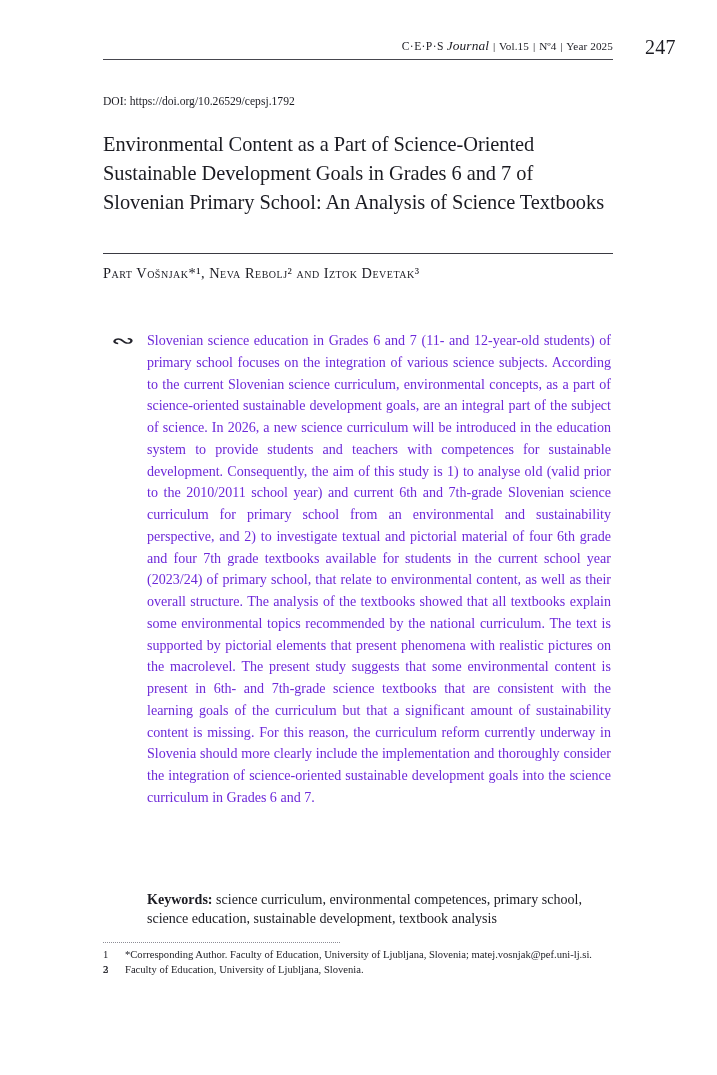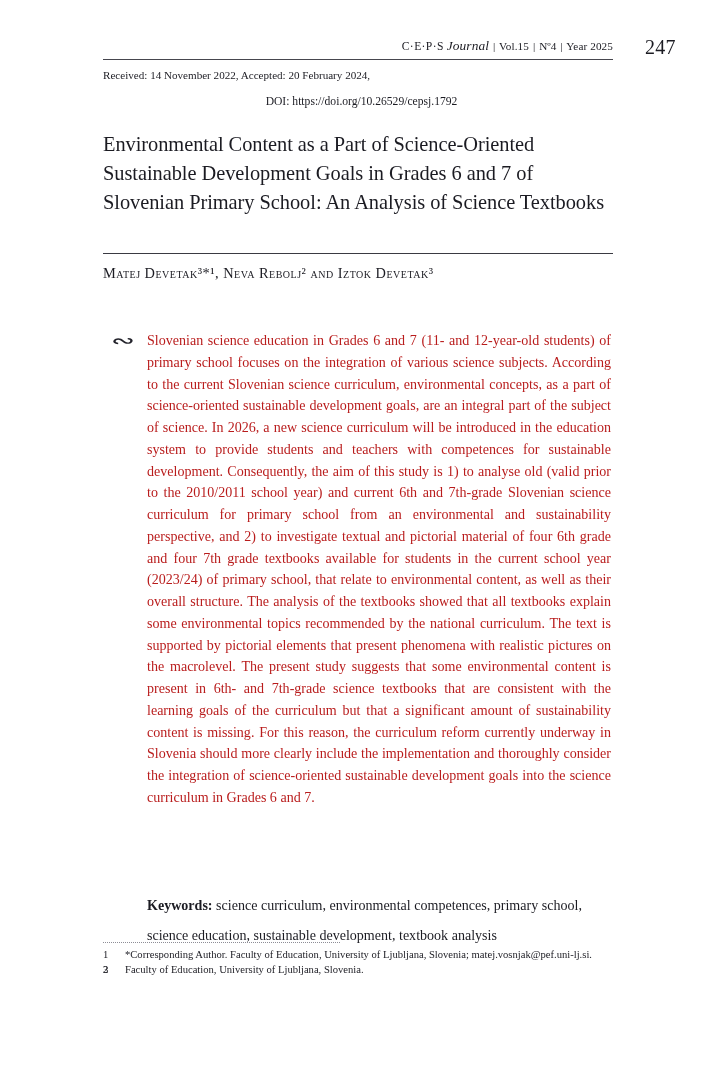--- a/index.html
+++ b/index.html
@@ -73,21 +73,21 @@
     top: 68px;
     font-size: 11.1px;
     line-height: 15.2px;
     color: #1b1b22;
   }
   .doi {
     position: absolute;
     left: 103px;
     top: 95px;
     width: 517px;
-    text-align: center;
+    text-align: left;
     font-size: 11.6px;
     color: #1b1b22;
   }
 
   
   .title {
     position: absolute;
     left: 103px;
     top: 130px;
     width: 512px;
@@ -136,32 +136,32 @@
 
   .abstract {
     position: absolute;
     left: 147px;
     top: 330px;
     width: 464px;
     font-size: 14.05px;
     line-height: 21.75px;
     text-align: justify;
     text-justify: inter-word;
-    color: #b91c1c;
+    color: #6d28d9;
     margin: 0;
     hyphens: manual;
   }
 
   .keywords {
     position: absolute;
     left: 147px;
     top: 890px;
     width: 464px;
     font-size: 14.05px;
-    line-height: 30px;
+    line-height: 19px;
     text-align: left;
     color: #1b1b22;
     margin: 0;
   }
   .keywords b { font-weight: bold; }
 
   
   .fn-rule {
     position: absolute;
     left: 103px;
@@ -204,31 +204,30 @@
     <span>Nº4</span>
     <span class="sep">|</span>
     <span>Year 2025</span>
   </div>
 
   <div class="folio">247</div>
 
   <div class="rule-head"></div>
 
   <div class="dates">
-    <div>Received: 14 November 2022, Accepted: 20 February 2024,</div>
   </div>
 
   <div class="doi">DOI: https://doi.org/10.26529/cepsj.1792</div>
 
   <h1 class="title">Environmental Content as a Part of Science-Oriented Sustainable Development Goals in Grades 6 and 7 of Slovenian Primary School: An Analysis of Science Textbooks</h1>
 
   <div class="rule-authors"></div>
 
   <div class="authors">
-    <span>Matej Devetak³*¹, Neva Rebolj² and Iztok Devetak³</span>
+    <span>Part Vošnjak*¹, Neva Rebolj² and Iztok Devetak³</span>
   </div>
 
   <div class="swash">∾</div>
   <p class="abstract">Slovenian science education in Grades 6 and 7 (11- and 12-year-old students) of primary school focuses on the integration of various science subjects. According to the current Slovenian science curriculum, environmental concepts, as a part of science-oriented sustainable development goals, are an integral part of the subject of science. In 2026, a new science curriculum will be introduced in the education system to provide students and teachers with competences for sustainable development. Consequently, the aim of this study is 1) to analyse old (valid prior to the 2010/2011 school year) and current 6th and 7th-grade Slovenian science curriculum for primary school from an environmental and sustainability perspective, and 2) to investigate textual and pictorial material of four 6th grade and four 7th grade textbooks available for students in the current school year (2023/24) of primary school, that relate to environmental content, as well as their overall structure. The analysis of the textbooks showed that all textbooks explain some environmental topics recommended by the national curriculum. The text is supported by pictorial elements that present phenomena with realistic pictures on the macrolevel. The present study suggests that some environmental content is present in 6th- and 7th-grade science textbooks that are consistent with the learning goals of the curriculum but that a significant amount of sustainability content is missing. For this reason, the curriculum reform currently underway in Slovenia should more clearly include the implementation and thoroughly consider the integration of science-oriented sustainable development goals into the science curriculum in Grades 6 and 7.</p>
 
   <p class="keywords">
     <b>Keywords:</b><span> science curriculum, environmental competences, primary school, science education, sustainable development, textbook analysis</span>
   </p>
 
   <div class="fn-rule"></div>

